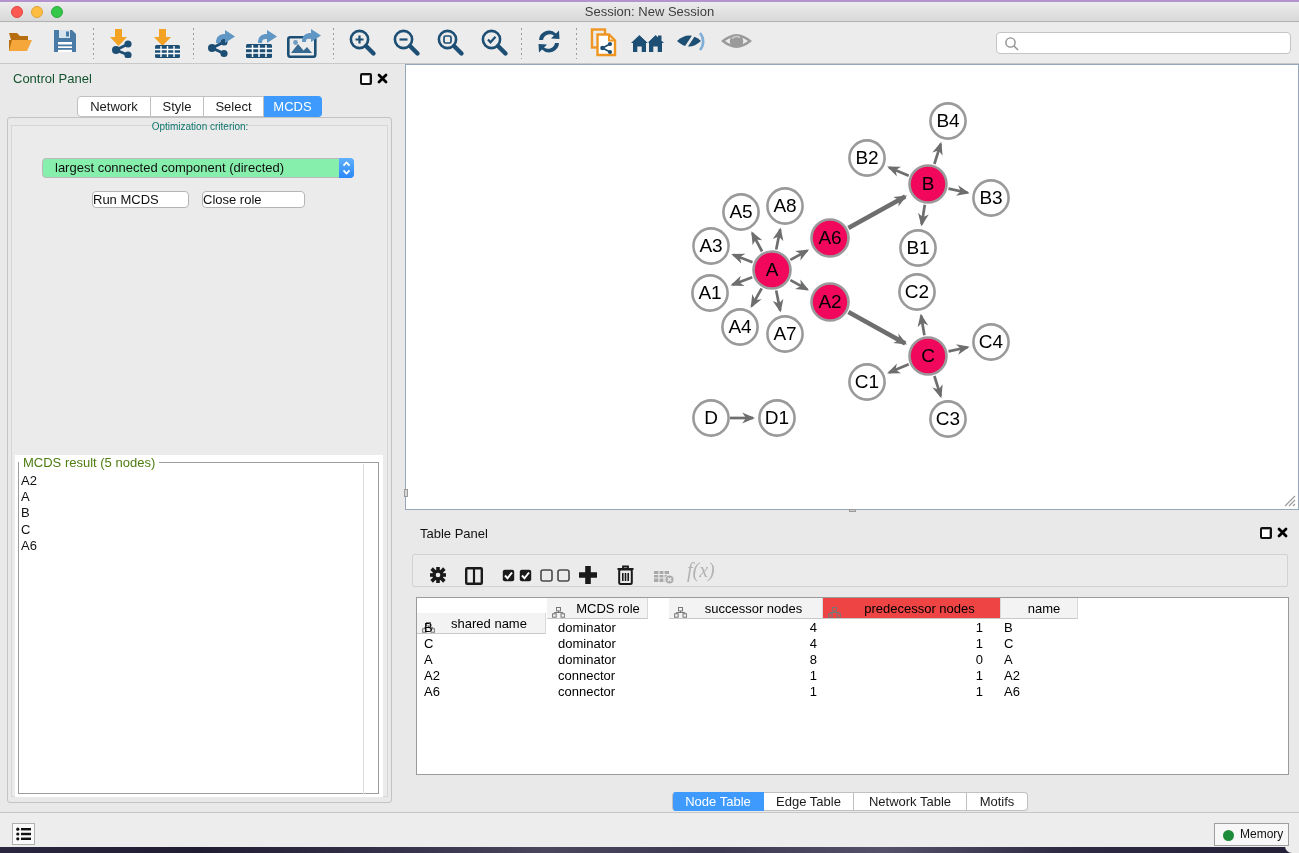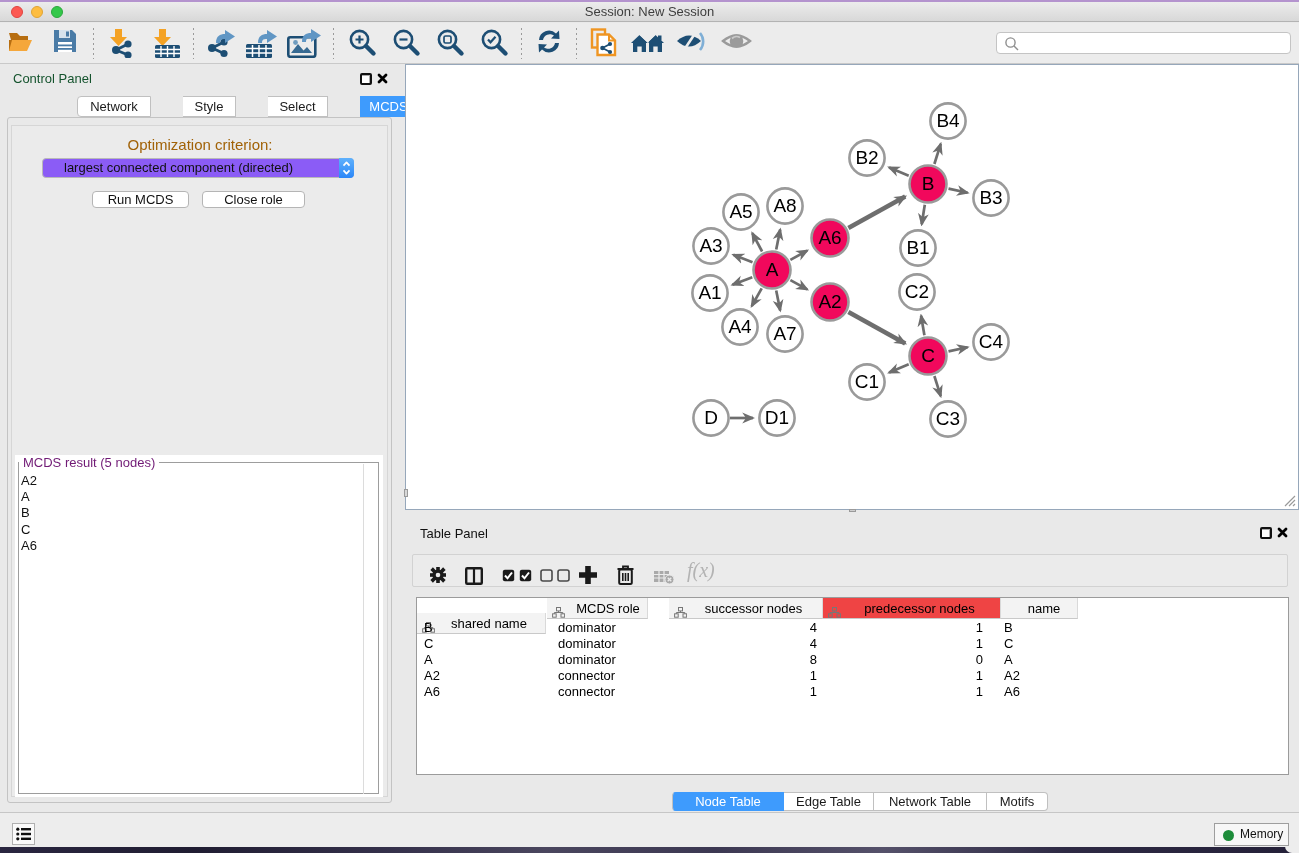--- a/index.html
+++ b/index.html
@@ -21,35 +21,35 @@
   .tbsep { position:absolute; top:5px; height:31px; width:1px;
     background-image:repeating-linear-gradient(#9a9a9a 0 2px, transparent 2px 5px); }
   .tbi { position:absolute; top:5px; }
   #searchbox { left:996px; top:9px; width:295px; height:22px; background:#fff;
     border:1px solid #c4c4c4; border-radius:4px; }
   
   #cpanel { left:0; top:64px; width:400px; height:748px; background:#e9e9e9; }
   #cpTitle { left:13px; top:7px; font-size:13px; color:#14532d; }
   .wicoSq { position:absolute; width:12px; height:12px; border:2px solid #111; border-radius:2px; background:#fff; box-shadow:inset -1px 1px 0 #aaa; }
   .wicoX { position:absolute; font-size:13px; font-weight:bold; color:#000; }
-  #cpTabs { left:77px; top:32px; height:21px; display:flex; font-size:13px;gap:32px; }
+  #cpTabs { left:77px; top:32px; height:21px; display:flex; font-size:13px; }
   .tab { border:1px solid #c0c0c0; background:#fff; color:#1a1a1a; display:flex; align-items:center; justify-content:center; border-left:none; }
   .tab:first-child { border-left:1px solid #c0c0c0; border-radius:4px 0 0 4px; }
   .tab:last-child { border-radius:0 4px 4px 0; }
   .tabsel { background:#3e9bfd; color:#fff; border-color:#3e9bfd; }
   #cpBox { left:7px; top:53px; width:385px; height:686px; border:1px solid #c3c3c3; border-radius:3px; background:#e9e9e9; }
   #cpInner { left:11px; top:61px; width:377px; height:672px; background:#ebebeb; border:1px solid #d6d6d6; }
-  #optLabel { left:0px; top:72px; width:400px; text-align:center; font-size:15px; color:#a16207; }
-  #dropdown { left:42px; top:94px; width:312px; height:20px; background:#8b5cf6; border:1px solid #b9b9b9; border-radius:4px; font-size:13px; color:#111; line-height:18px; padding-left:21px; }
+  #optLabel { left:0px; top:57px; width:400px; text-align:center; font-size:10px; color:#0f766e; }
+  #dropdown { left:42px; top:94px; width:312px; height:20px; background:#86efac; border:1px solid #b9b9b9; border-radius:4px; font-size:13px; color:#111; line-height:18px; padding-left:12px; }
   #dropBtn { left:339px; top:94px; width:15px; height:20px; background:linear-gradient(#5fb1fc,#2b87f8); border-radius:0 4px 4px 0; }
-  .btn { position:absolute; height:17px; background:#fff; border:1px solid #b5b5b5; border-radius:4px; font-size:13px; color:#111; text-align:center; line-height:15px; }
+  .btn { position:absolute; height:17px; background:#fff; border:1px solid #b5b5b5; border-radius:4px; font-size:13px; color:#111; line-height:15px; }
   
   #mcdsOuter { left:15px; top:391px; width:368px; height:342px; background:#fff; }
   #mcdsFs { position:absolute; left:3px; top:7px; width:361px; height:332px; border:1px solid #9d9d9d; }
-  #mcdsTitle { position:absolute; left:4px; top:0px; background:#fff; padding:0 4px; font-size:13px; color:#701a75; }
+  #mcdsTitle { position:absolute; left:4px; top:0px; background:#fff; padding:0 4px; font-size:13px; color:#4d7c0f; }
   #mcdsList { position:absolute; left:6px; top:18px; font-size:13px; color:#111; line-height:16.2px; }
   #mcdsSB { position:absolute; right:19px; top:9px; bottom:3px; width:1px; background:#dcdcdc; }
   
   #netwin { left:405px; top:64px; width:894px; height:446px; background:#fff; border:1px solid #96a7ba; }
   #netTitle { position:absolute; left:0; top:0; width:100%; height:21px; background:linear-gradient(#ebebeb,#d4d4d4); border-bottom:1px solid #b6b6b6; text-align:center; font-size:13px; color:#3c3c3c; line-height:21px; }
   .tls { position:absolute; width:11px; height:11px; border-radius:50%; top:5px; }
   #netcanvas { position:absolute; left:1px; top:22px; }
   
   #tpanel { left:405px; top:520px; width:894px; height:292px; background:#e9e9e9; }
   #tpTitle { position:absolute; left:15px; top:6px; font-size:13px; color:#111; }
@@ -410,21 +410,21 @@
     </div>
     <div style="position:absolute;left:0;top:86px;width:660px;height:16px;font-size:13px;line-height:16px;">
       <span style="position:absolute;left:7px;">A6</span>
       <span style="position:absolute;left:141px;">connector</span>
       <span style="position:absolute;left:251px;width:149px;text-align:right;">1</span>
       <span style="position:absolute;left:405px;width:161px;text-align:right;">1</span>
       <span style="position:absolute;left:587px;">A6</span>
     </div>
   </div>
   <div id="tabs2">
-    <div class="tab tabsel" style="width:112px;">Node Table</div>
+    <div class="tab tabsel" style="width:92px;">Node Table</div>
     <div class="tab" style="width:90px;">Edge Table</div>
     <div class="tab" style="width:113px;">Network Table</div>
     <div class="tab" style="width:61px;">Motifs</div>
   </div>
 </div>
 
 <div class="abs" id="statusbar">
   <div id="listbtn">
       <svg width="15" height="14" style="position:absolute;left:3px;top:3px" viewBox="0 0 15 14">
 <circle cx="1.8" cy="2.2" r="1.6" fill="#111"></circle>

